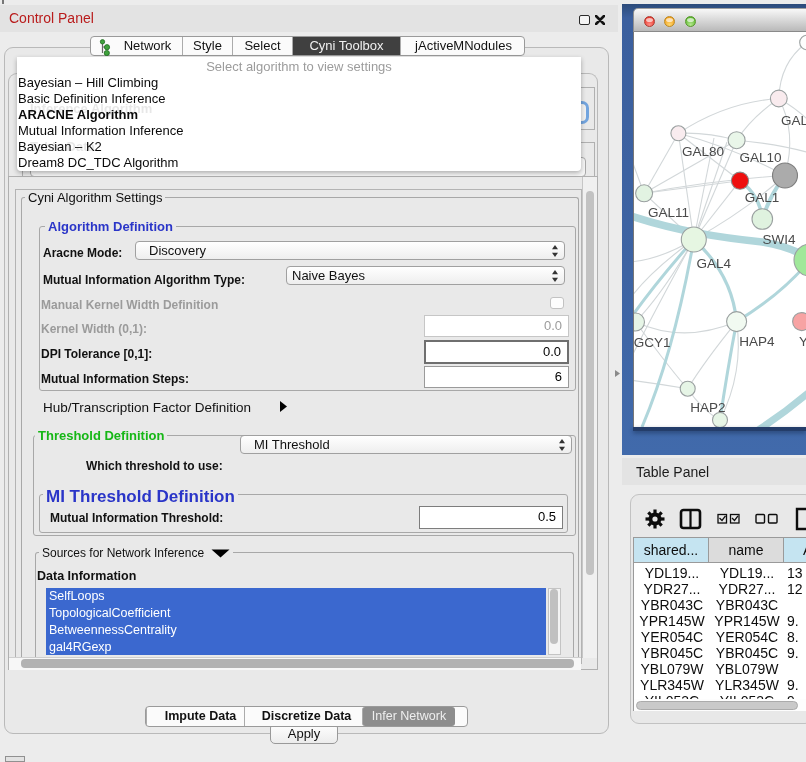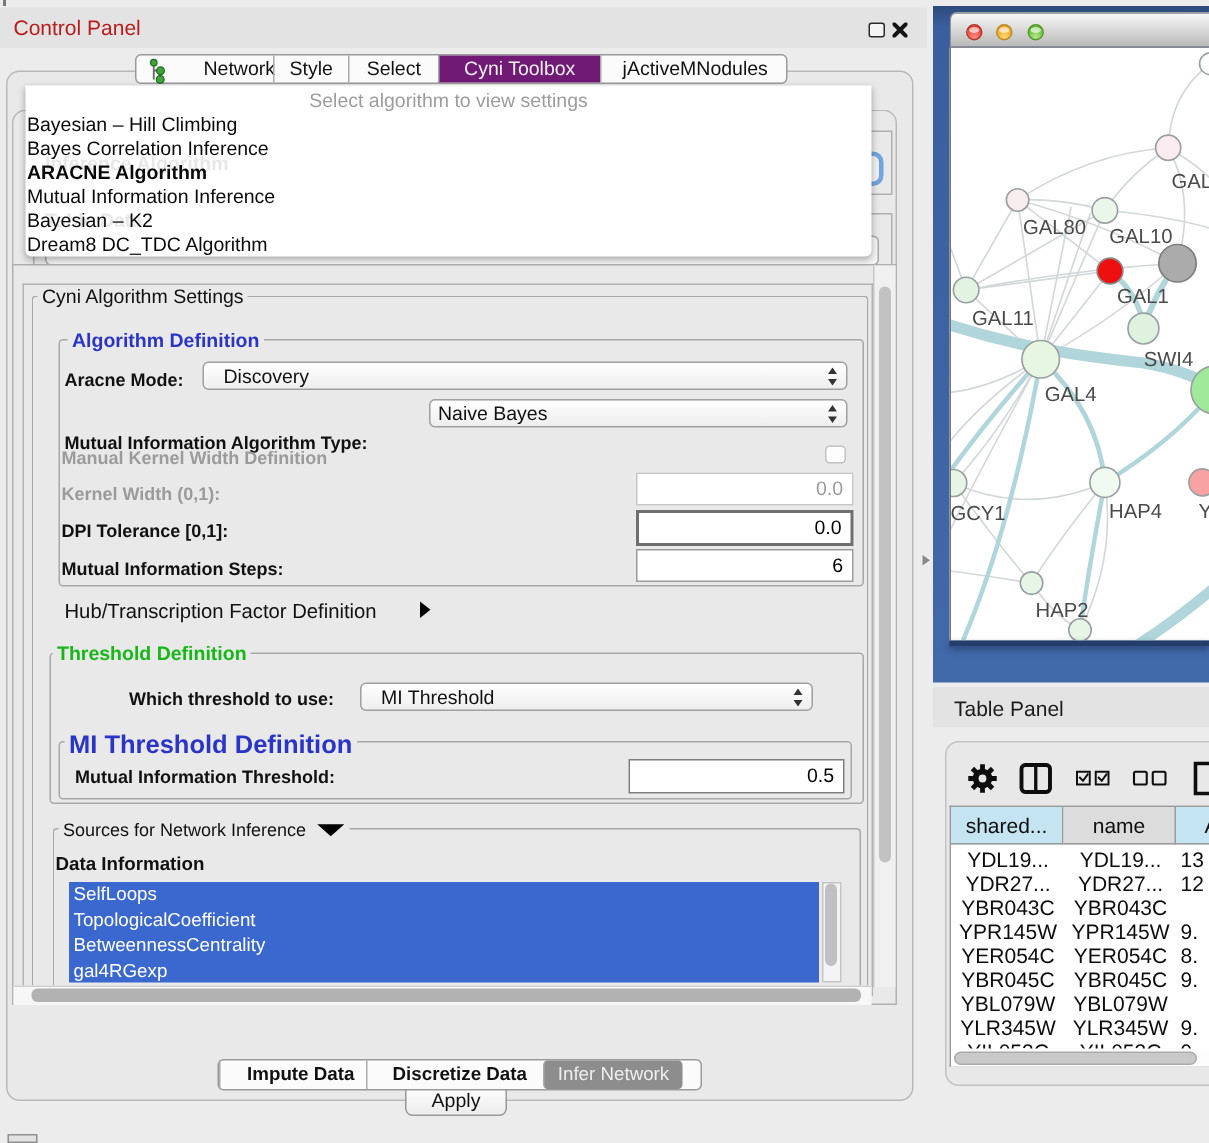--- a/index.html
+++ b/index.html
@@ -9,21 +9,21 @@
 
 #cp-title { left:0; top:5px; width:618px; height:27px; background:#e3e3e3; }
 #cp-title .t { position:absolute; left:9px; top:5px; font-size:14px; color:#b91c1c; }
 #float-ic { left:579px; top:15px; width:11px; height:10px; border:1.5px solid #2a2a2a; border-radius:2px; background:#f4f4f4; }
 
 #dock { left:4px; top:47px; width:605px; height:687px; background:#e9e9e9; border:1px solid #b9b9b9; border-radius:9px; }
 
 #tabs { left:90px; top:36px; width:435px; height:20px; background:#fbfbfb; border:1px solid #9a9a9a; border-radius:4px; font-size:13px; color:#111; }
 #tabs .seg { position:absolute; top:0; height:18px; line-height:18px; text-align:center; border-left:1px solid #ababab; }
 #tabs .seg.first { border-left:none; }
-#tabs .sel { background:#701a75; color:#f0f0f0; }
+#tabs .sel { background:#404040; color:#f0f0f0; }
 
 .ghostbox { border:1px solid #b0b0b0; background:#e9e9e9; }
 #gcombo1 { left:30px; top:101px; width:559px; height:23px; border:3px solid rgba(100,155,220,0.9); border-radius:7px; background:#f2f2f2; }
 #gcombo2 { left:30px; top:157px; width:556px; height:20px; border:1px solid #a8a8a8; border-radius:4px; background:#f6f6f6; }
 
 #popup { left:17px; top:57px; width:564px; height:114px; background:#fff; box-shadow:0 2px 5px rgba(0,0,0,0.3); border-radius:0 0 4px 4px; font-size:13px; color:#0a0a0a; }
 #popup .row { position:absolute; left:1px; width:562px; height:16px; line-height:16px; white-space:nowrap; }
 #popup .ph { text-align:center; color:#9c9c9c; }
 .ghosttxt { color:rgba(40,40,40,0.11); font-weight:bold; font-size:13px; white-space:nowrap; }
 
@@ -80,21 +80,21 @@
 <div class="abs" style="left:2px;top:0;width:2px;height:4px;background:#777;"></div>
 <div id="cp-title" class="abs">
     <span class="t">Control Panel</span>
   </div>
 <div id="float-ic" class="abs"></div>
 <svg id="close-ic" class="abs" style="left:595px;top:15px;" width="10" height="10">
     <path d="M1 1 L9 9 M9 1 L1 9" stroke="#141414" stroke-width="2.6" stroke-linecap="round"></path>
   </svg>
 <div id="dock" class="abs"></div>
 <div id="tabs" class="abs">
-  <div class="seg first" style="left:16px;width:91px;padding-left:14px;">Network</div>
+  <div class="seg first" style="left:4px;width:91px;padding-left:14px;">Network</div>
   <div class="seg" style="left:91px;width:50px;">Style</div>
   <div class="seg" style="left:141px;width:60px;">Select</div>
   <div class="seg sel" style="left:201px;width:108px;">Cyni Toolbox</div>
   <div class="seg" style="left:309px;width:126px;">jActiveMNodules</div>
 </div>
 <svg class="abs" style="left:98px;top:38px;" width="14" height="18">
   <path d="M4.5 4 L4.5 15 M4.5 9 L9 9" stroke="#666" stroke-width="1.2" fill="none"></path>
   <circle cx="4.5" cy="3.8" r="2.2" fill="#3fa33d" stroke="#1e6b1e" stroke-width="0.8"></circle>
   <circle cx="9" cy="9.2" r="2.6" fill="#3fa33d" stroke="#1e6b1e" stroke-width="0.8"></circle>
   <circle cx="8.8" cy="15" r="2.6" fill="#3fa33d" stroke="#1e6b1e" stroke-width="0.8"></circle>
@@ -117,21 +117,21 @@
   <div class="abs grp" style="left:39px;top:226px;width:537px;height:165px;"></div>
   <div class="grplabel b blue" style="left:45px;top:219px;font-size:13px;">Algorithm Definition</div>
   <label class="fl" style="left:43px;top:246px;">Aracne Mode:</label>
   <div class="combo" style="left:135px;top:241px;width:430px;height:19px;">
       <span class="ctext">Discovery</span>
       <svg class="arr" viewBox="0 0 9 14">
         <path d="M4.5 0 L8 5 L1 5 Z" fill="#333"></path>
         <path d="M4.5 14 L8 9 L1 9 Z" fill="#333"></path>
       </svg>
     </div>
-  <label class="fl" style="left:43px;top:273px;margin-top:15px;">Mutual Information Algorithm Type:</label>
+  <label class="fl" style="left:43px;top:273px;">Mutual Information Algorithm Type:</label>
   <div class="combo" style="left:286px;top:266px;width:279px;height:19px;">
       <span class="ctext" style="left:5px;">Naive Bayes</span>
       <svg class="arr" viewBox="0 0 9 14">
         <path d="M4.5 0 L8 5 L1 5 Z" fill="#333"></path>
         <path d="M4.5 14 L8 9 L1 9 Z" fill="#333"></path>
       </svg>
     </div>
   <label class="fl gray" style="left:41px;top:298px;">Manual Kernel Width Definition</label>
   <div class="abs" style="left:550px;top:297px;width:14px;height:12px;border:1px solid #c2c2c2;border-radius:3px;background:#fdfdfd;"></div>
   <label class="fl gray" style="left:41px;top:322px;">Kernel Width (0,1):</label>
@@ -141,21 +141,21 @@
   <label class="fl" style="left:41px;top:372px;">Mutual Information Steps:</label>
   <div class="field" style="left:424px;top:366px;width:145px;height:22px;border:1px solid #9a9a9a;line-height:20px;color:#000;">6</div>
   <label class="fl" style="left:43px;top:400px;font-weight:normal;font-size:13.5px;">Hub/Transcription Factor Definition</label>
   <svg class="abs" style="left:278px;top:400px;" width="10" height="13">
       <path d="M2 1 L9 6.5 L2 12 Z" fill="#000"></path>
     </svg>
 
   <div class="abs grp" style="left:33px;top:435px;width:543px;height:101px;"></div>
   <div class="grplabel b green" style="left:35px;top:428px;font-size:13px;">Threshold Definition</div>
   <label class="fl" style="left:86px;top:459px;">Which threshold to use:</label>
-  <div class="combo" style="left:240px;top:455px;width:302px;height:19px;">
+  <div class="combo" style="left:240px;top:435px;width:332px;height:19px;">
       <span class="ctext">MI Threshold</span>
       <svg class="arr" viewBox="0 0 9 14">
         <path d="M4.5 0 L8 5 L1 5 Z" fill="#333"></path>
         <path d="M4.5 14 L8 9 L1 9 Z" fill="#333"></path>
       </svg>
     </div>
   <div class="abs grp" style="left:39px;top:494px;width:529px;height:39px;"></div>
   <div class="grplabel b blue" style="left:43px;top:487px;font-size:17px;">MI Threshold Definition</div>
   <label class="fl" style="left:50px;top:511px;">Mutual Information Threshold:</label>
   <div class="field" style="left:419px;top:506px;width:144px;height:23px;border:1.5px solid #7d7d7d;line-height:20px;color:#000;">0.5</div>
@@ -185,21 +185,21 @@
   <div class="seg sel" style="left:216px;width:93px;font-weight:normal;">Infer Network</div>
 </div>
 <div class="abs" style="left:5px;top:756px;width:20px;height:6px;border:1px solid #909090;background:#e2e2e2;"></div>
 <svg class="abs" style="left:614px;top:369px;" width="7" height="9">
     <path d="M1 1 L6 4.5 L1 8 Z" fill="#8a8a8a"></path>
   </svg>
 
 <div id="popup" class="abs">
   <div class="row ph" style="top:2px;">Select algorithm to view settings</div>
   <div class="row" style="top:18px;">Bayesian – Hill Climbing</div>
-  <div class="row" style="top:34px;">Bayes Correlation Inference</div>
+  <div class="row" style="top:34px;">Basic Definition Inference</div>
   <div class="row b" style="top:50px;">ARACNE Algorithm</div>
   <div class="row" style="top:66px;">Mutual Information Inference</div>
   <div class="row" style="top:82px;">Bayesian – K2</div>
   <div class="row" style="top:98px;">Dream8 DC_TDC Algorithm</div>
   <div class="ghosttxt abs" style="left:13px;top:44px;">Inference Algorithm</div>
   <div class="ghosttxt abs" style="left:13px;top:82px;">Table Data</div>
 </div>
 
 <div id="desk" class="abs"></div>
 <div id="netwin-title" class="abs">

